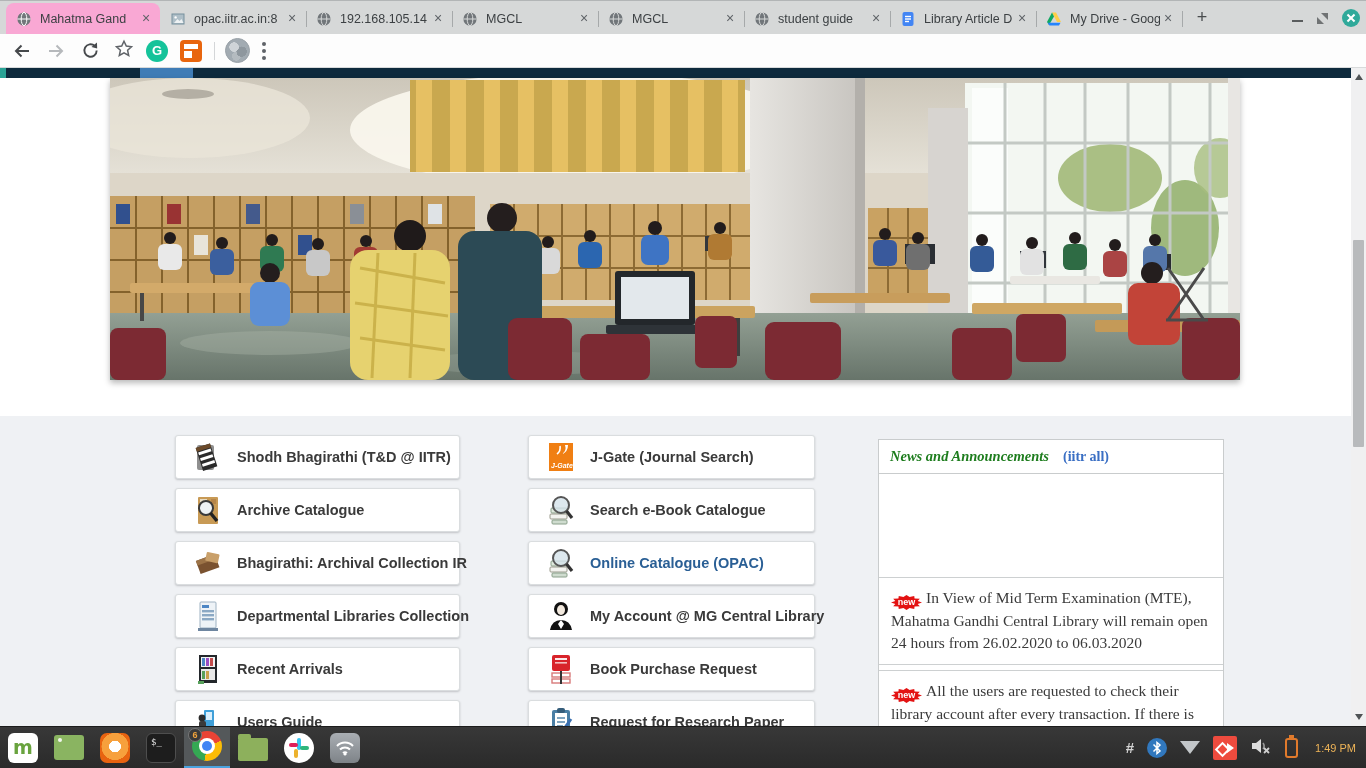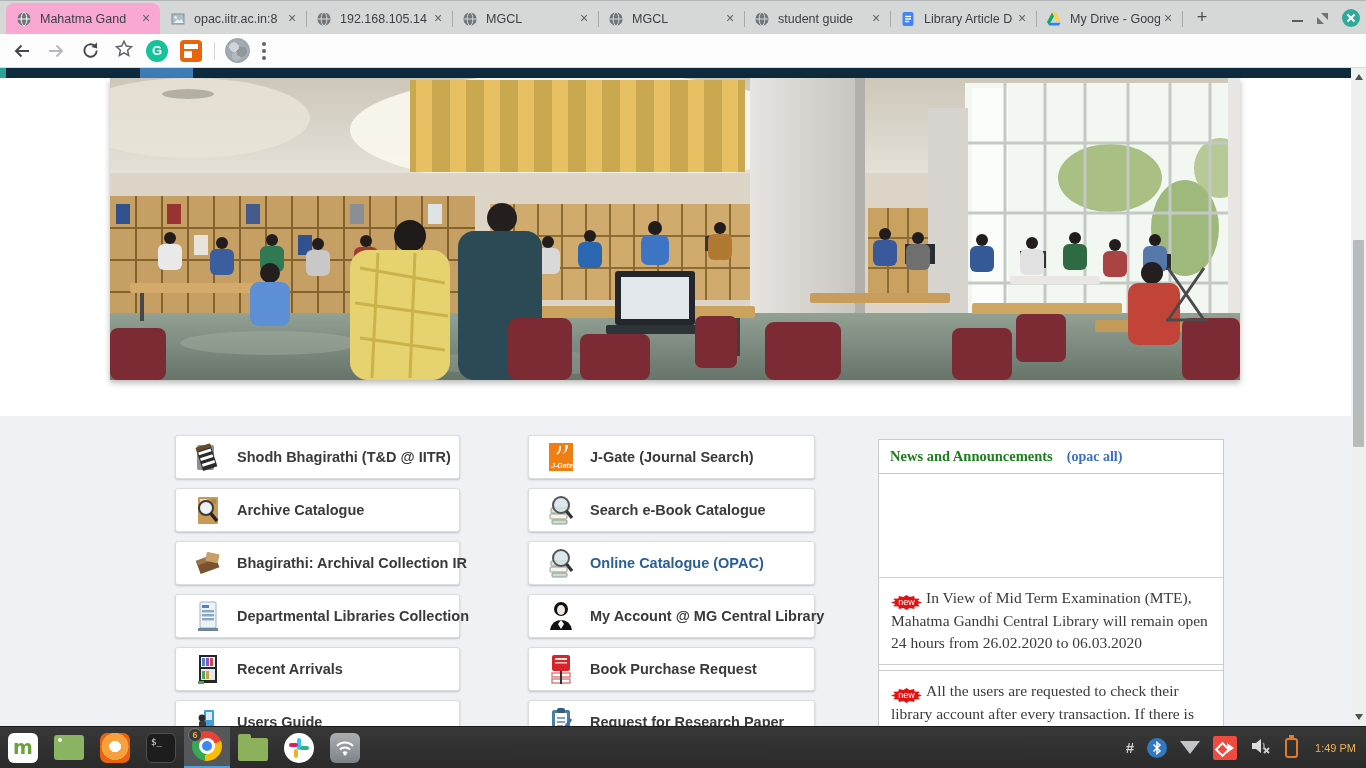--- a/index.html
+++ b/index.html
@@ -72,27 +72,27 @@
   .qcard { height:44px; margin-bottom:9px; background:#fff; border:1px solid #dadddf; border-radius:3px;
     box-shadow:0 1px 2px rgba(60,64,67,.25); display:flex; align-items:center; padding:0 10px 0 18px; cursor:pointer; }
   .qcard .qicon { width:28px; height:32px; flex:0 0 28px; margin-right:15px; }
   .qcard .qlabel { font-size:14.5px; font-weight:bold; color:#3a3a3a; white-space:nowrap; }
   .qcard .qlabel.blue { color:#2a5f95; }
 
   
   .news { position:absolute; left:878px; top:23px; width:346px; height:400px; background:#fff;
     border:1px solid #c9cccd; font-family:"Liberation Serif", serif; }
   .news-head { height:34px; display:flex; align-items:center; padding:0 11px; border-bottom:1px solid #c9cccd; }
-  .news-title { color:#1e7d1e; font-weight:bold; font-size:14.5px; }
+  .news-title { color:#1e7d1e; font-weight:bold; font-size:14.5px;font-style:italic; }
   .news-readall { color:#3a6fc4; font-weight:bold; font-size:14px; margin-left:14px; cursor:pointer; }
   .news-gap { height:103px; }
   .news-item { border-top:1px solid #cdd0d1; border-bottom:1px solid #cdd0d1; margin-bottom:5px;
     padding:9px 12px 10px 12px; font-size:15.5px; line-height:22px; color:#3a3a3a; }
   .badge-new { display:inline-block; background:#e31212; color:#fff; font-family:"Liberation Sans",sans-serif;
-    font-weight:normal; font-size:9px; line-height:15px; width:31px; height:15px; text-align:center;
+    font-weight:bold; font-size:9px; line-height:15px; width:31px; height:15px; text-align:center;
     vertical-align:-2px; margin-right:4px;
     clip-path:polygon(100% 50%,86% 60%,93% 75%,76% 76%,75% 93%,60% 86%,50% 100%,40% 86%,25% 93%,24% 76%,7% 75%,14% 60%,0% 50%,14% 40%,7% 25%,24% 24%,25% 7%,40% 14%,50% 0%,60% 14%,75% 7%,76% 24%,93% 25%,86% 40%); }
 
   
   .scrollbar { position:absolute; right:0; top:0; width:15px; height:658px; background:#f0f0f1; }
   .sb-up,.sb-down { position:absolute; left:0; width:15px; height:14px; display:flex; align-items:center; justify-content:center; }
   .sb-up { top:2px; } .sb-down { bottom:2px; }
   .sb-up i { border-left:4px solid transparent; border-right:4px solid transparent; border-bottom:6px solid #4f5355; }
   .sb-down i { border-left:4px solid transparent; border-right:4px solid transparent; border-top:6px solid #4f5355; }
   .sb-thumb { position:absolute; left:2px; top:172px; width:11px; height:207px; background:#b8babc; border-radius:1px; }
@@ -664,21 +664,21 @@
               <line x1="15" y1="26" x2="24" y2="13" stroke="#3a6fb0" stroke-width="3"></line>
               <polygon points="14,28 17,27 14.5,25" fill="#e0a33c"></polygon>
             </svg>
           <span class="qlabel">Request for Research Paper</span>
         </div>
       </div>
 
       <div class="news">
         <div class="news-head">
           <span class="news-title">News and Announcements</span>
-          <span class="news-readall">(opac all)</span>
+          <span class="news-readall">(iitr all)</span>
         </div>
         <div class="news-gap"></div>
         <div class="news-item"><span class="badge-new">new</span><span>In View of Mid Term Examination (MTE), Mahatma Gandhi Central Library will remain open 24 hours from 26.02.2020 to 06.03.2020</span></div>
         <div class="news-item"><span class="badge-new">new</span><span>All the users are requested to check their library account after every transaction. If there is any discrepancy found, they should report it to the</span></div>
       </div>
     </div>
 
     <div class="scrollbar">
       <div class="sb-up">
           <i></i>

